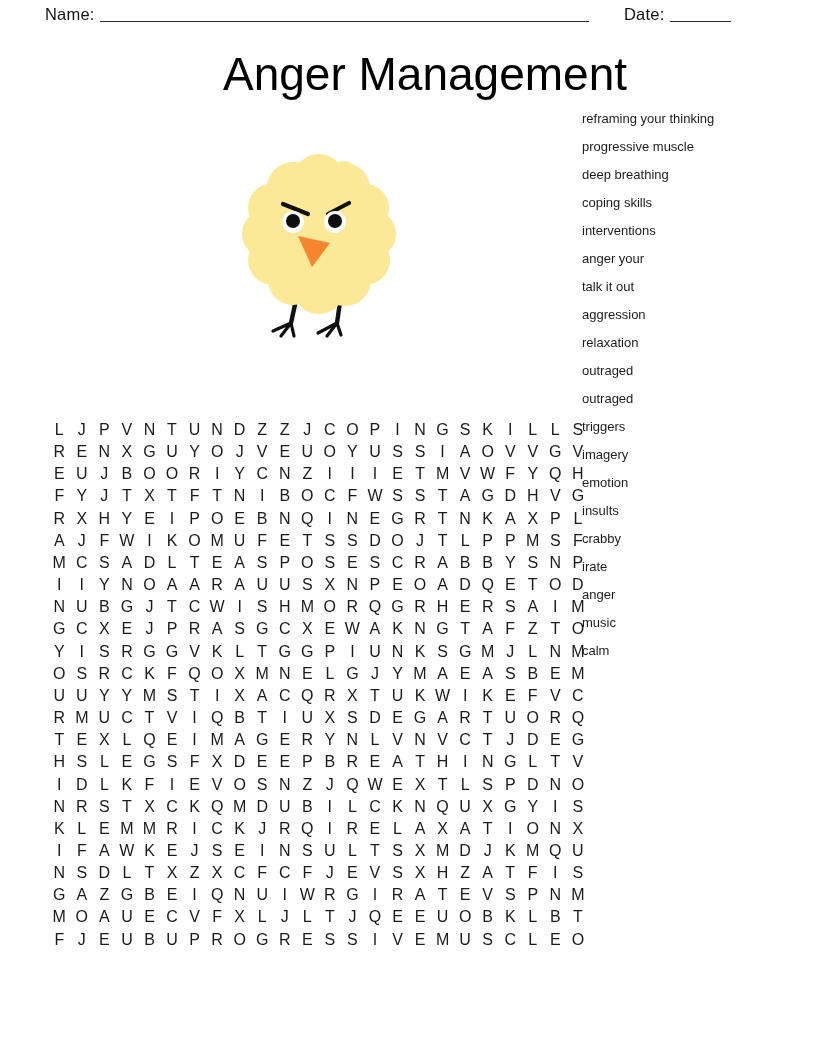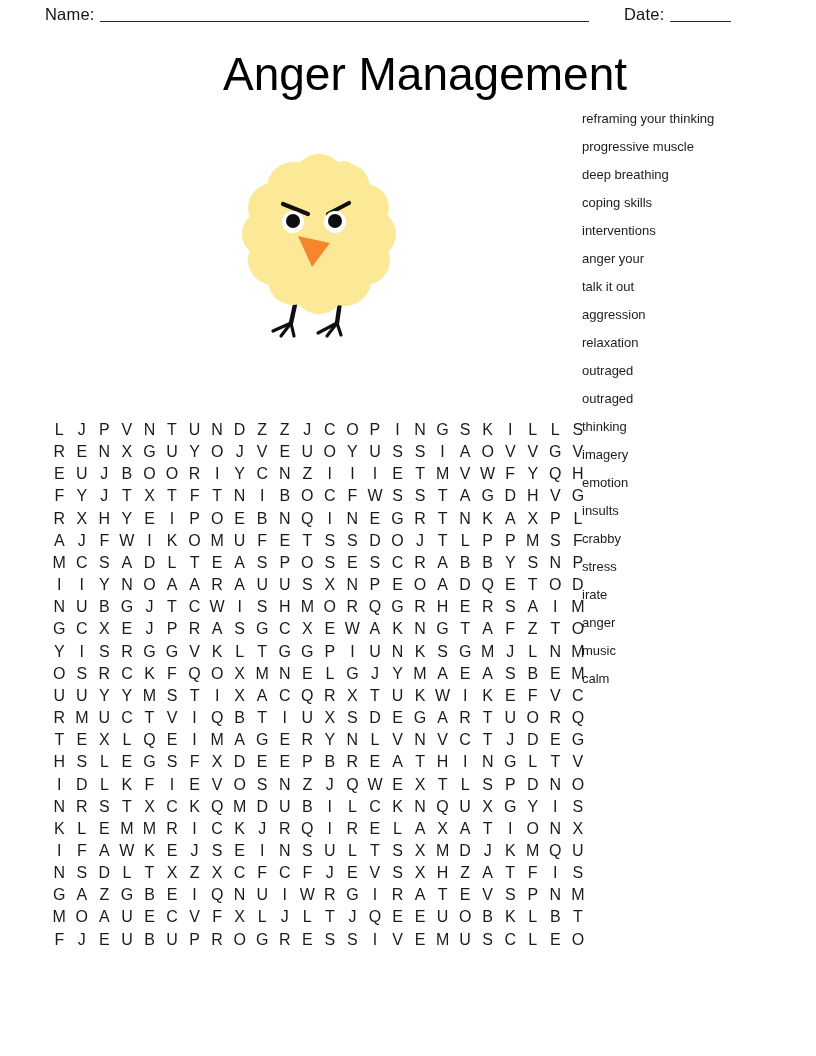--- a/index.html
+++ b/index.html
@@ -90,26 +90,25 @@
       <li class="word">progressive muscle</li>
       <li class="word">deep breathing</li>
       <li class="word">coping skills</li>
       <li class="word">interventions</li>
       <li class="word">anger your</li>
       <li class="word">talk it out</li>
       <li class="word">aggression</li>
       <li class="word">relaxation</li>
       <li class="word">outraged</li>
       <li class="word">outraged</li>
-      <li class="word">thinking</li>
+      <li class="word">triggers</li>
       <li class="word">imagery</li>
       <li class="word">emotion</li>
       <li class="word">insults</li>
       <li class="word">crabby</li>
-      <li class="word">stress</li>
       <li class="word">irate</li>
       <li class="word">anger</li>
       <li class="word">music</li>
       <li class="word">calm</li>
     </ul>
 
   <div class="grid">
       <span class="cell">L</span>
       <span class="cell">J</span>
       <span class="cell">P</span>

